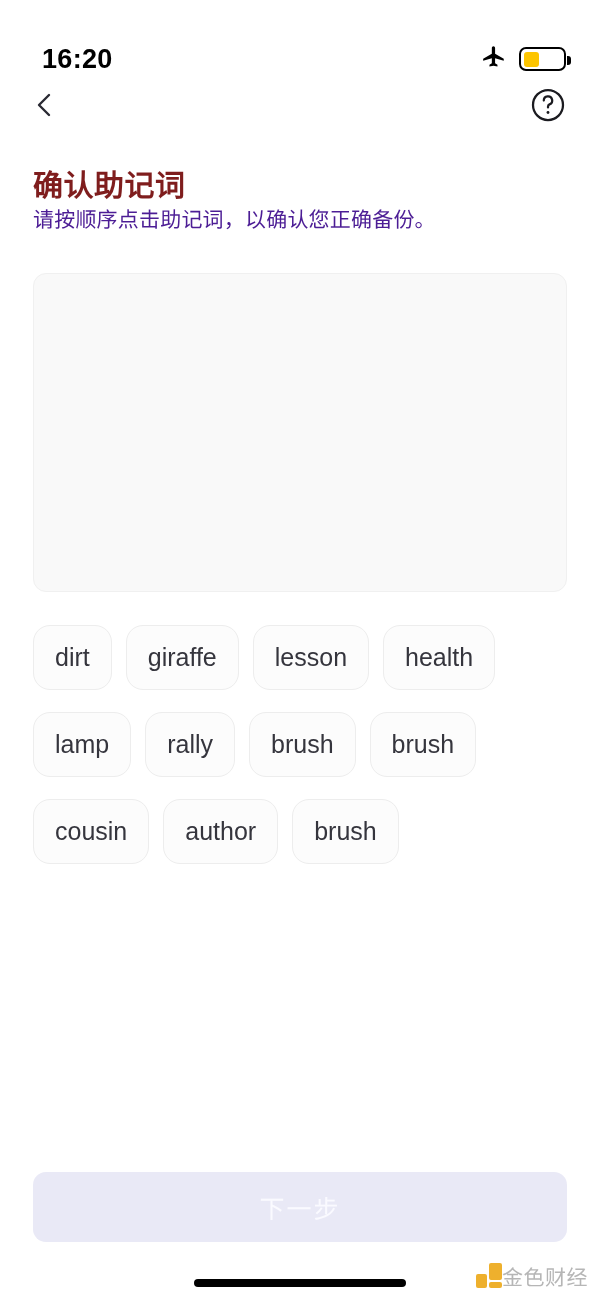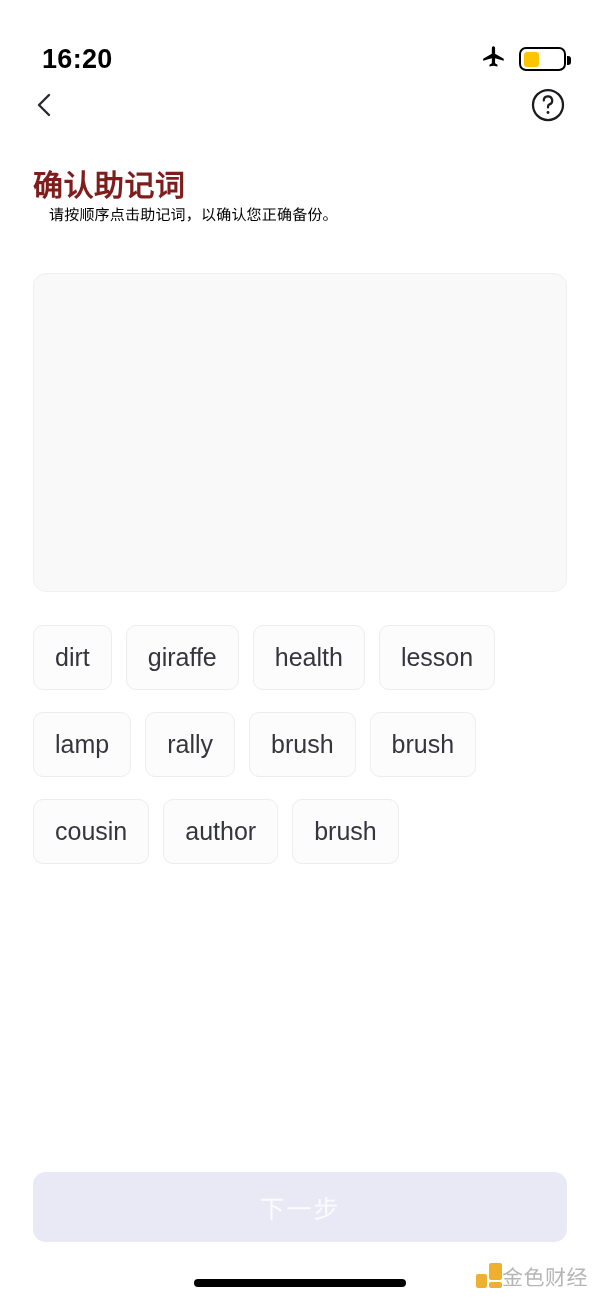--- a/index.html
+++ b/index.html
@@ -96,23 +96,23 @@
   .page-title {
     position: absolute;
     top: 161px; left: 33px;
     font-size: 30px;
     font-weight: bold;
     color: #7f1d1d;
     letter-spacing: 0.5px;
   }
   .page-subtitle {
     position: absolute;
-    top: 203px; left: 49px;
-    font-size: 15px;
-    color: #000000;
+    top: 203px; left: 33px;
+    font-size: 21px;
+    color: #4c1d95;
     letter-spacing: 0.2px;
   }
 
   
   .answer-box {
     position: absolute;
     top: 273px; left: 33px;
     width: 534px;
     height: 319px;
     background: #f9f9f9;
@@ -136,21 +136,21 @@
     gap: 22px 14px;
   }
   .word-chip {
     height: 65px;
     padding: 0 21px;
     display: flex;
     align-items: center;
     justify-content: center;
     background: #fcfcfc;
     border: 1px solid #ededed;
-    border-radius: 10px;
+    border-radius: 17px;
     font-size: 25px;
     color: #35353d;
     cursor: pointer;
     user-select: none;
     white-space: nowrap;
     font-family: "Liberation Sans", "DejaVu Sans", sans-serif;
   }
 
   
   .next-button {
@@ -261,22 +261,22 @@
   <h1 class="page-title">确认助记词</h1>
   <p class="page-subtitle">请按顺序点击助记词，以确认您正确备份。</p>
 
   <div class="answer-box">
     <div class="answer-slots" id="answer-slots"></div>
   </div>
 
   <div class="word-pool" id="word-pool">
       <div class="word-chip">dirt</div>
       <div class="word-chip">giraffe</div>
+      <div class="word-chip">lesson</div>
       <div class="word-chip">health</div>
-      <div class="word-chip">lesson</div>
       <div class="word-chip">lamp</div>
       <div class="word-chip">rally</div>
       <div class="word-chip">brush</div>
       <div class="word-chip">brush</div>
       <div class="word-chip">cousin</div>
       <div class="word-chip">author</div>
       <div class="word-chip">brush</div>
     </div>
 
   <button class="next-button" disabled="" style="background: rgb(233, 233, 246); color: rgb(250, 250, 255);">下一步</button>

